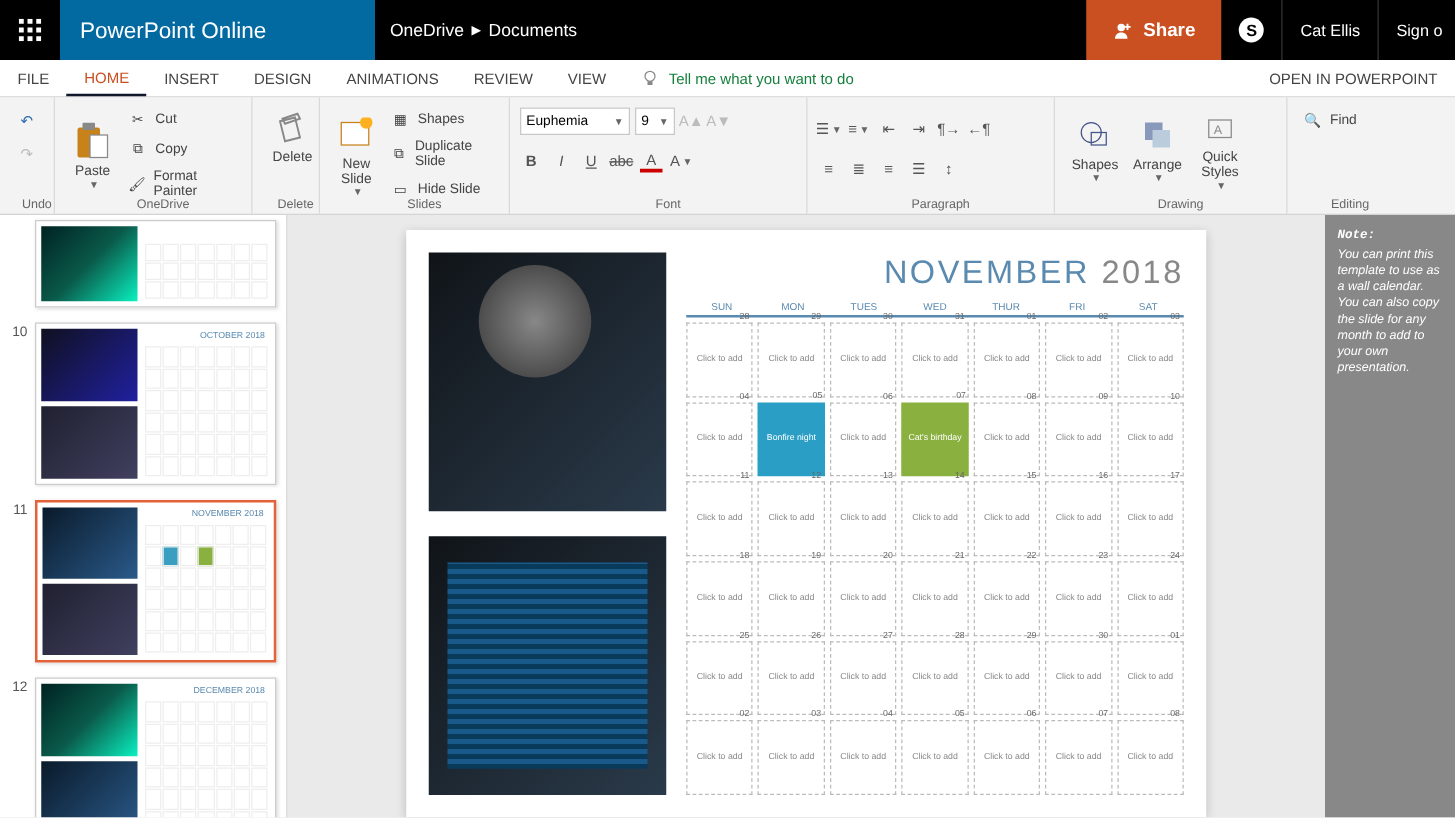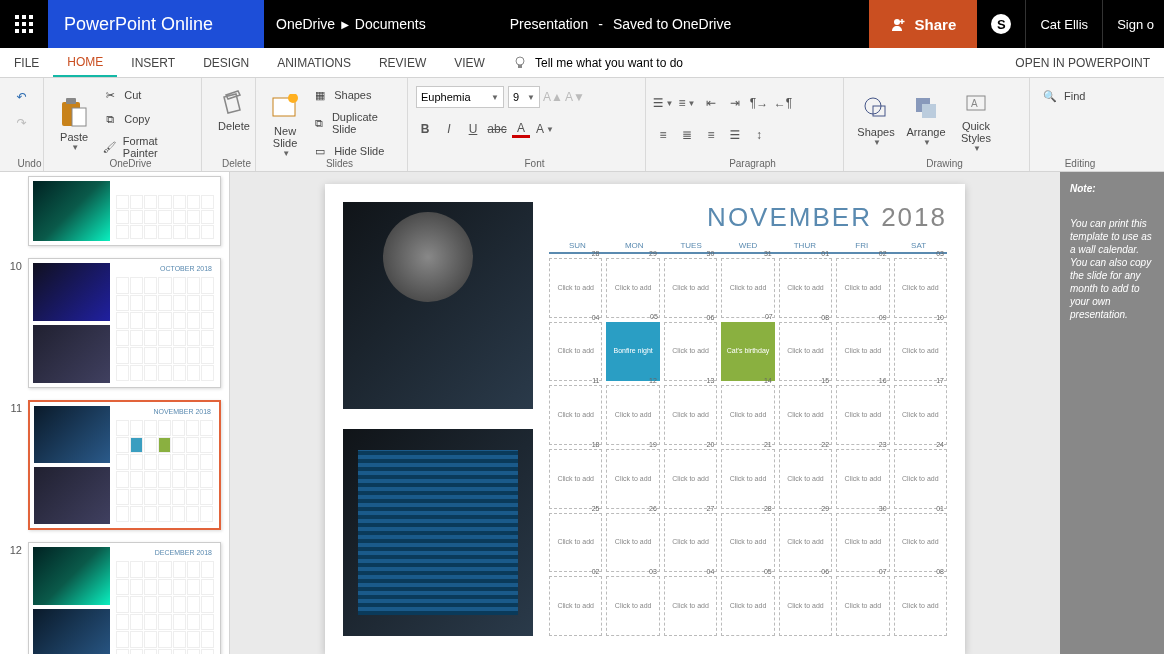--- a/index.html
+++ b/index.html
@@ -2,37 +2,37 @@
 <html><head>
 <meta charset="utf-8">
 <style>
 * { margin: 0; padding: 0; box-sizing: border-box; font-family: "Segoe UI", Arial, sans-serif; }
 body { width: 1164px; height: 654px; overflow: hidden; background: #f3f3f3; }
 
 
 .titlebar { height: 48px; background: #000; display: flex; align-items: stretch; color: #fff; }
 .waffle { width: 48px; display:flex; align-items:center; justify-content:center; background:#000; }
 .waffle svg { width:18px; height:18px; }
-.brand { background:#1d4ed8; width:216px; display:flex; align-items:center; padding:0 16px; font-size:18px; font-weight:400; }
+.brand { background:#0369a1; width:252px; display:flex; align-items:center; padding:0 16px; font-size:18px; font-weight:400; }
 .breadcrumb { display:flex; align-items:center; padding:0 12px; font-size:14px; gap:6px; }
 .breadcrumb .sep { font-size:10px; }
 .doc-title { display:flex; align-items:center; padding:0 12px; font-size:14px; gap:10px; margin-left:60px; }
 .spacer { flex:1; }
 .share-btn { background:#ca4f21; width:108px; display:flex; align-items:center; justify-content:center; gap:8px; font-size:15px; font-weight:600; cursor:pointer; }
 .skype { width:48px; display:flex; align-items:center; justify-content:center; }
 .skype-icon { width:20px; height:20px; background:#fff; border-radius:50%; color:#000; font-weight:700; display:flex; align-items:center; justify-content:center; font-size:13px; }
 .user { display:flex; align-items:center; padding:0 14px; font-size:13px; border-left:1px solid #333; }
 .signin { display:flex; align-items:center; padding:0 10px 0 14px; font-size:13px; border-left:1px solid #333; }
 
 
 .menubar { height:30px; background:#fff; border-bottom:1px solid #d4d4d4; display:flex; align-items:stretch; font-size:12px; color:#444; }
 .menubar .tab { padding:0 14px; display:flex; align-items:center; cursor:pointer; }
 .menubar .tab.file { color:#444; }
-.menubar .tab.active { color:#ca4f21; border-bottom:2px solid #14b8a6;text-align:center; }
-.tellme { display:flex; align-items:center; gap:8px; padding:0 14px; color:#000000; }
+.menubar .tab.active { color:#ca4f21; border-bottom:2px solid #0f172a;text-align:center; }
+.tellme { display:flex; align-items:center; gap:8px; padding:0 14px; color:#15803d; }
 .openin { padding:0 14px; display:flex; align-items:center; color:#444; }
 
 
 .ribbon { height:94px; background:#f3f3f3; border-bottom:1px solid #d4d4d4; display:flex; }
 .rgroup { border-right:1px solid #d9d9d9; padding:4px 8px 0 8px; display:flex; flex-direction:column; position:relative; }
 .rgroup .glabel { position:absolute; bottom:2px; left:16px; right:0; text-align:center; font-size:10px; color:#666; }
 .big-btn { display:flex; flex-direction:column; align-items:center; justify-content:center; width:48px; padding-top:4px; cursor:pointer; }
 .big-btn .ico { width:32px; height:32px; display:flex; align-items:center; justify-content:center; }
 .big-btn .lbl { font-size:11px; color:#444; margin-top:2px; text-align:center; line-height:12px; }
 .small-btn { display:flex; align-items:center; gap:6px; font-size:11px; color:#444; padding:3px 4px; cursor:pointer; }
@@ -75,21 +75,21 @@
 .cal-title .m { color:#5a8ab0; font-weight:400; } .cal-title .y { color:#888; font-weight:300; }
 .cal-head { display:grid; grid-template-columns:repeat(7,1fr); border-bottom:2px solid #5a8ab0; margin-bottom:4px; }
 .cal-head div { font-size:8px; color:#5a8ab0; text-align:center; padding:2px 0; }
 .cal-grid { flex:1; display:grid; grid-template-columns:repeat(7,1fr); grid-template-rows:repeat(6,1fr); gap:4px; }
 .cal-cell { border:1px dashed #bbb; position:relative; display:flex; align-items:center; justify-content:center; }
 .cal-cell .dn { position:absolute; top:-9px; right:2px; font-size:7px; color:#666; }
 .cal-cell .ct { font-size:7px; color:#888; text-align:center; line-height:8px; }
 .cal-cell.ev1 { background:#2a9ec4; border:none; } .cal-cell.ev1 .ct { color:#fff; }
 .cal-cell.ev2 { background:#8ab040; border:none; } .cal-cell.ev2 .ct { color:#fff; }
 .notes { width:104px; background:#888; color:#fff; padding:10px; font-size:10px; line-height:13px; }
-.notes .nt { font-style:italic; font-weight:600; margin-bottom:22px; }
+.notes .nt { font-style:italic; font-weight:600; margin-bottom:2px;font-family:Liberation Mono, monospace; }
 .notes .nb { font-style:italic; }
 </style>
 </head>
 <body>
 
 <div class="titlebar">
   <div class="waffle">
     <svg viewBox="0 0 18 18">
         <g fill="#fff">
           <rect width="4" height="4"></rect>
@@ -103,25 +103,20 @@
           <rect x="14" y="14" width="4" height="4"></rect>
         </g>
       </svg>
   </div>
   <div class="brand">PowerPoint Online</div>
   <div class="breadcrumb">
     <span>OneDrive</span>
     <span class="sep">▶</span>
     <span>Documents</span>
   </div>
-  <div class="doc-title">
-    <span>Presentation</span>
-    <span>-</span>
-    <span>Saved to OneDrive</span>
-  </div>
   <div class="spacer"></div>
   <div class="share-btn">
     <svg width="16" height="16" viewBox="0 0 16 16">
         <circle cx="6" cy="6" r="3" fill="#fff"></circle>
         <path d="M1 15c0-3 2-5 5-5s5 2 5 5" fill="#fff"></path>
         <path d="M11 3v5M8.5 5.5h5" stroke="#fff" stroke-width="1.5"></path>
       </svg>
     <span>Share</span>
   </div>
   <div class="skype">

